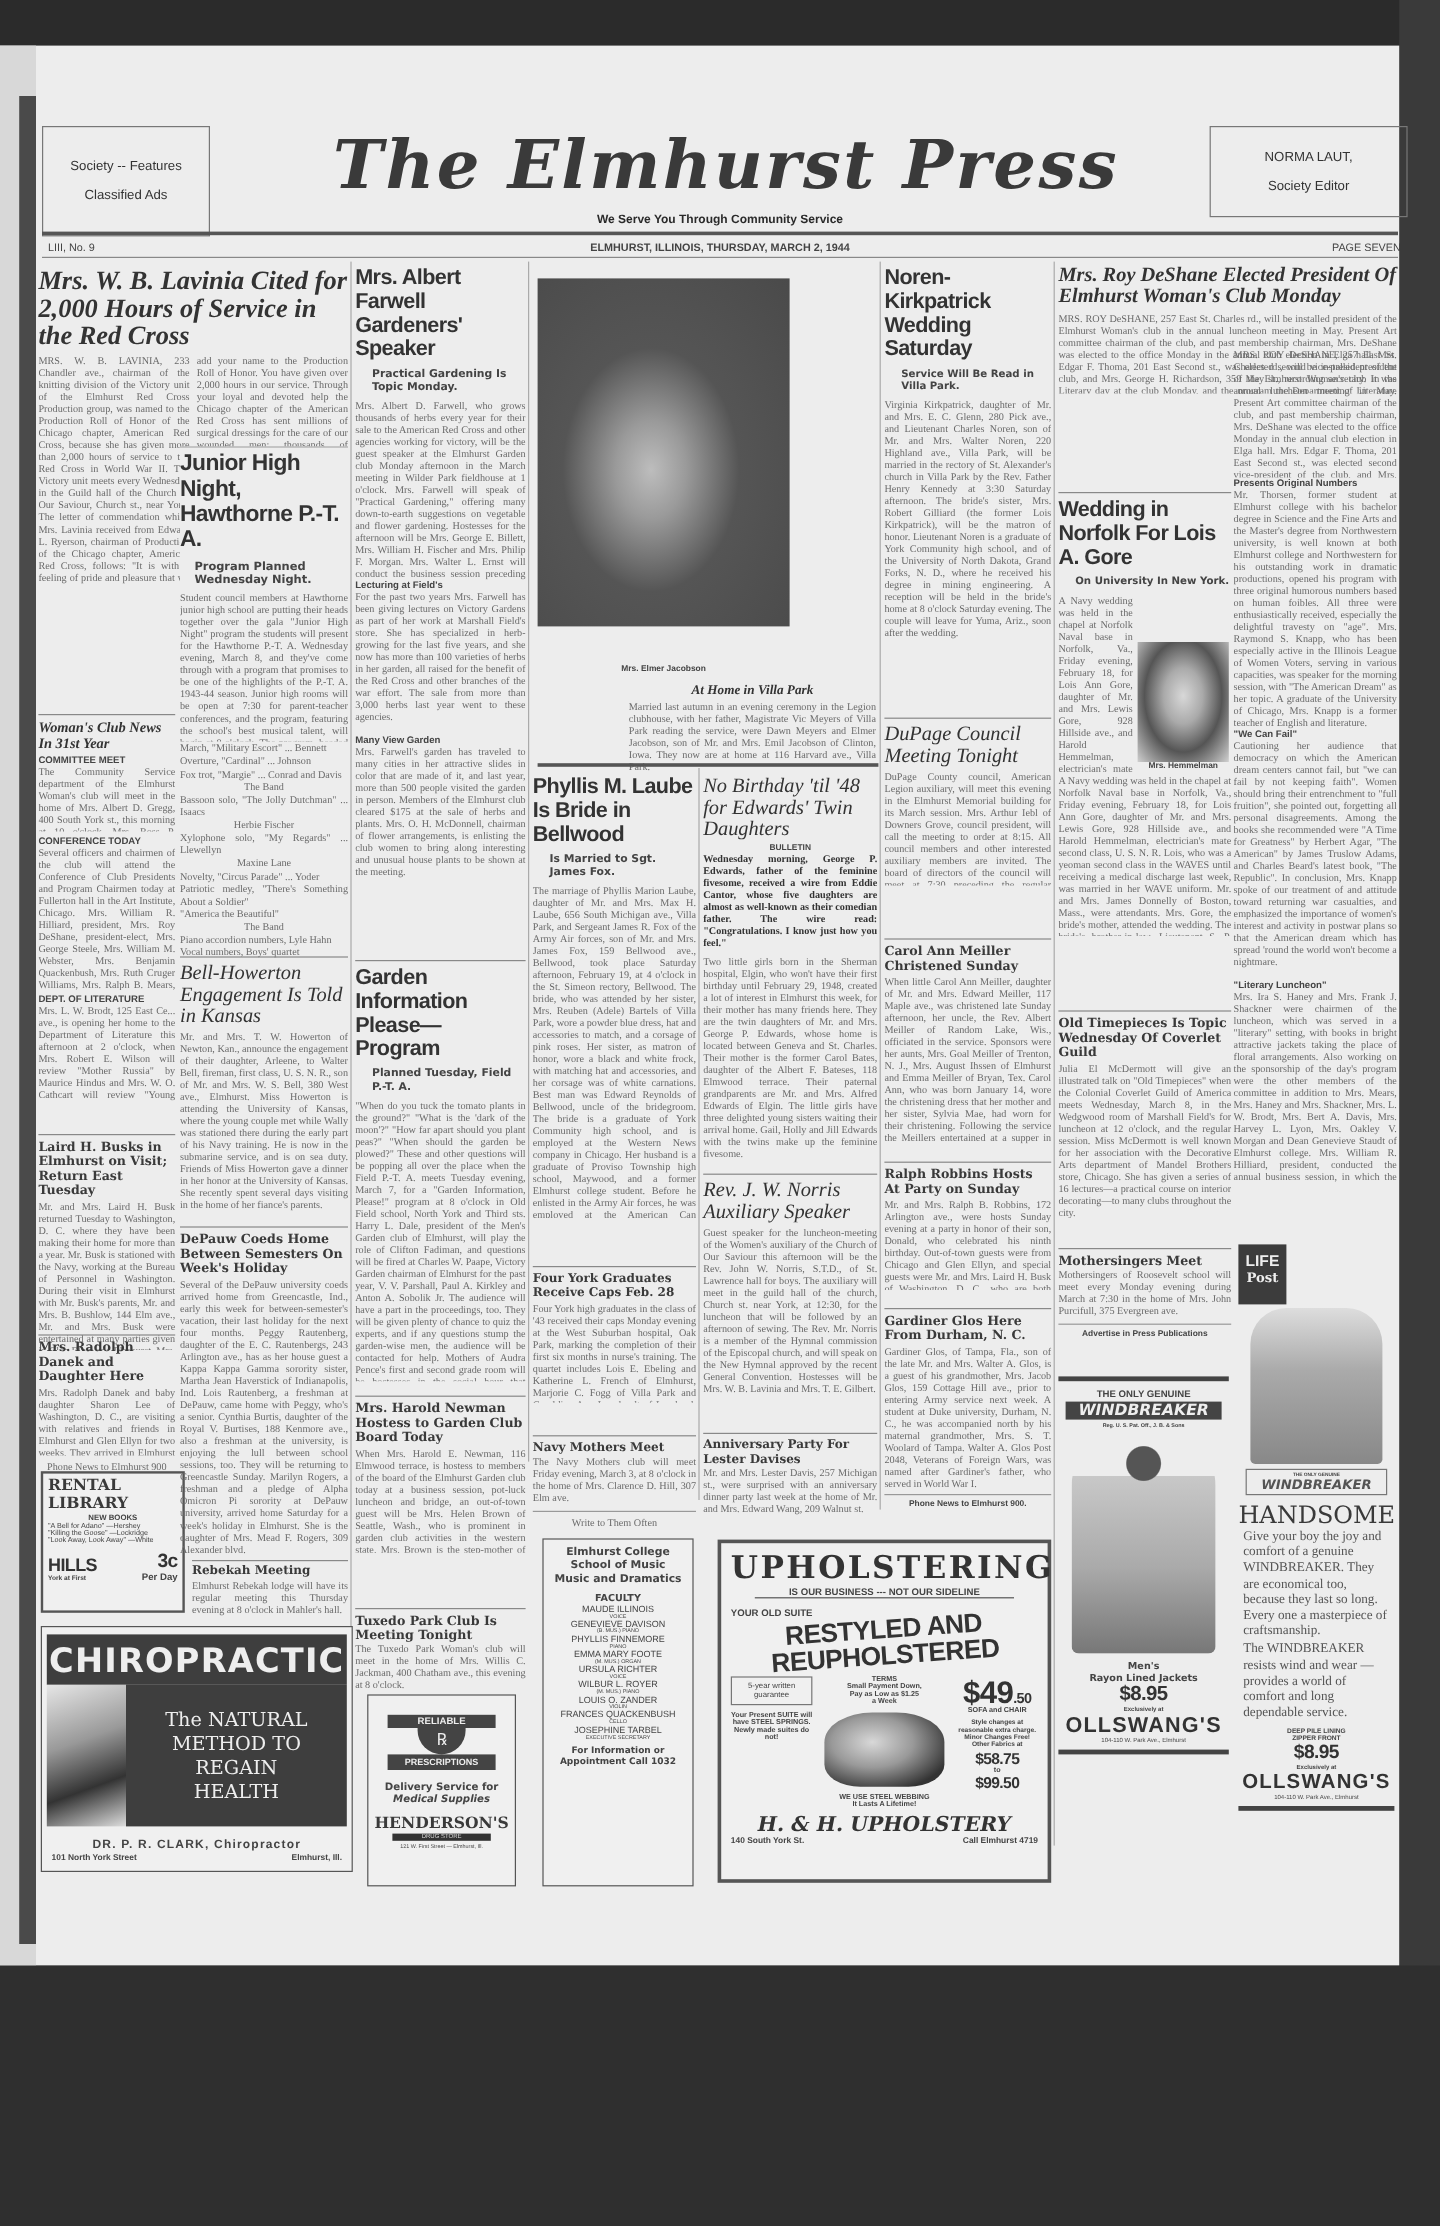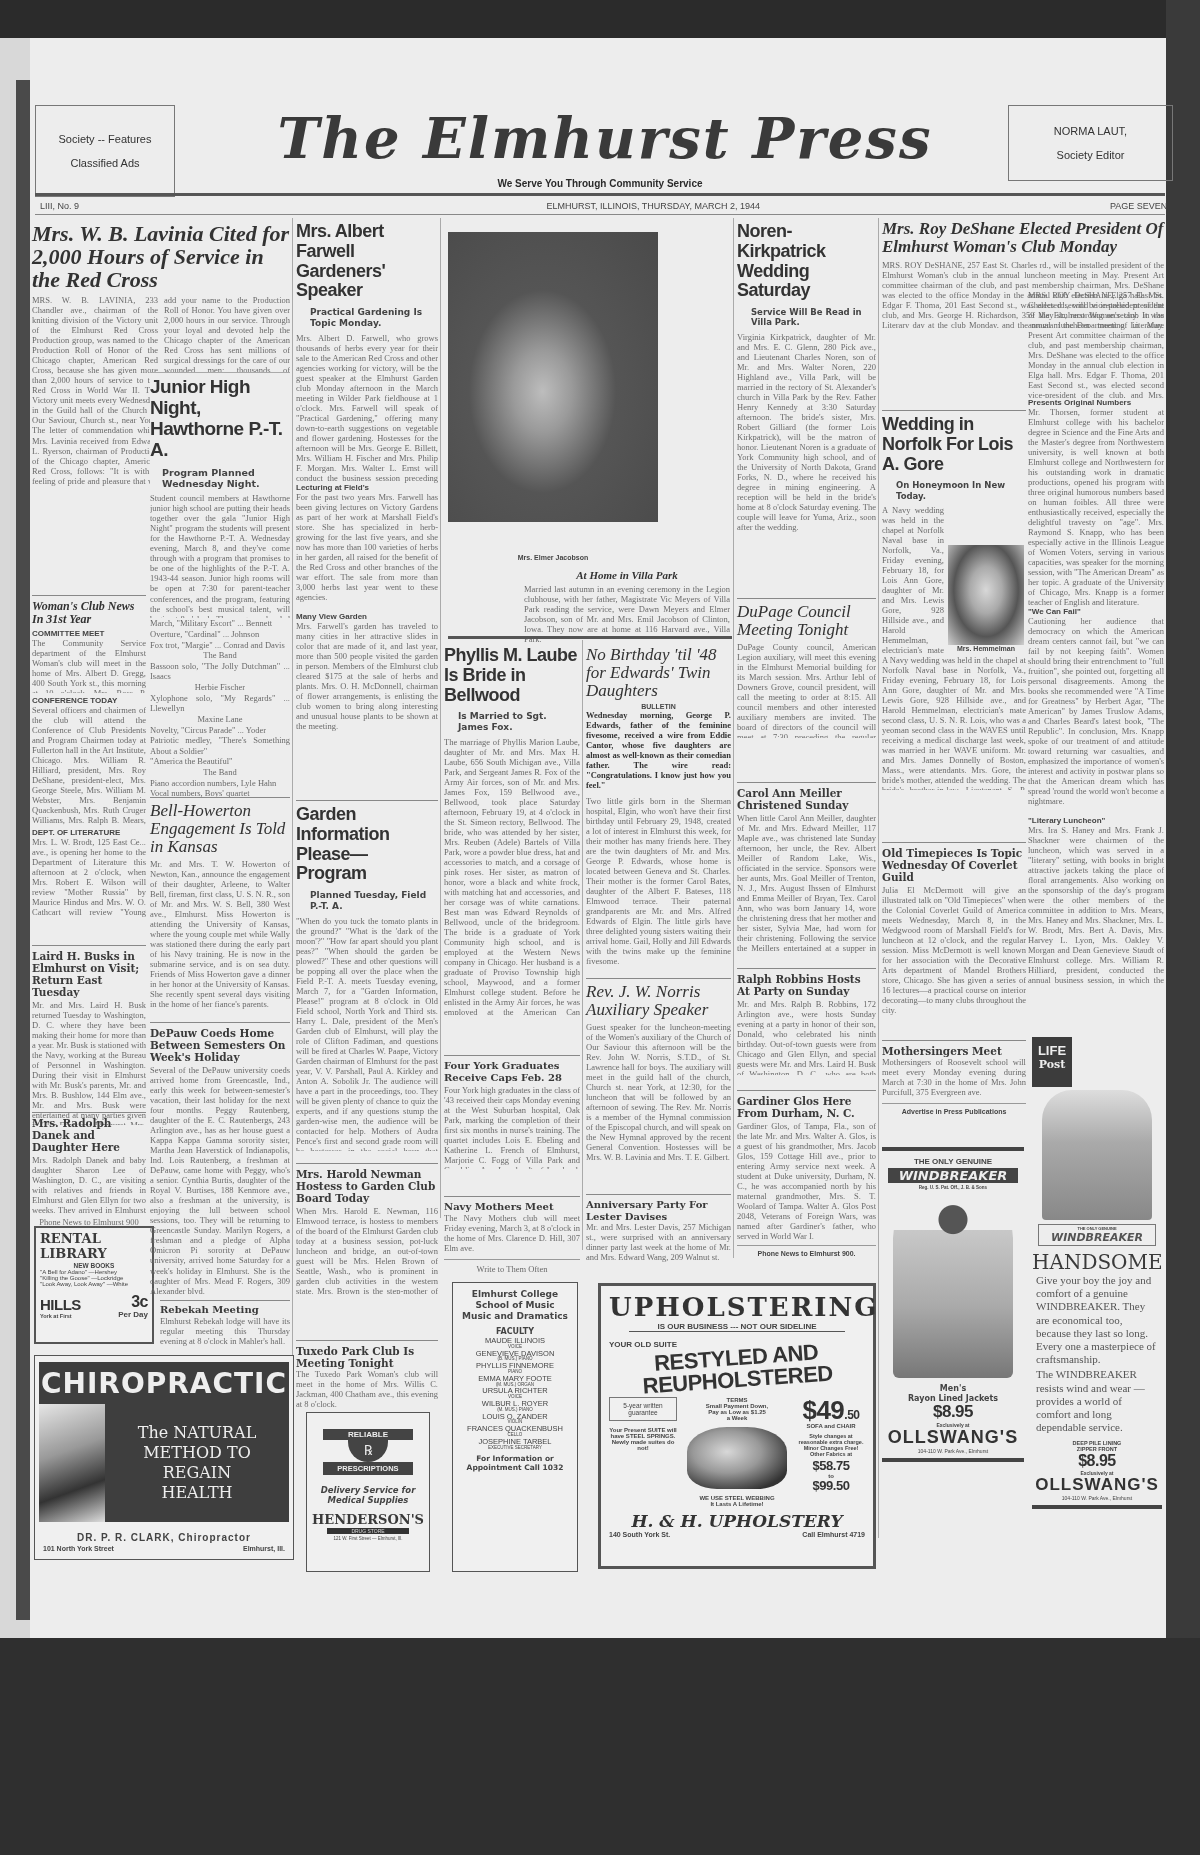--- a/index.html
+++ b/index.html
@@ -51,21 +51,21 @@
   <div>Classified Ads</div>
 </div>
 <div class="abs masthead" style="left:245px;top:105px;width:720px;text-align:center;">The Elmhurst Press</div>
 <div class="abs motto" style="left:420px;top:178px;width:360px;text-align:center;">We Serve You Through Community Service</div>
 <div class="abs box ear" style="left:1008px;top:105px;width:165px;height:76px;">
   <div>NORMA LAUT,</div>
   <div>Society Editor</div>
 </div>
 <div class="rule" style="left:35px;top:193px;width:1130px;height:3px;"></div>
 <div class="abs dateline" style="left:40px;top:201px;">LIII, No. 9</div>
-<div class="abs dateline" style="left:440px;top:201px;width:320px;text-align:right;">ELMHURST, ILLINOIS, THURSDAY, MARCH 2, 1944</div>
+<div class="abs dateline" style="left:440px;top:201px;width:320px;text-align:center;font-weight:bold;">ELMHURST, ILLINOIS, THURSDAY, MARCH 2, 1944</div>
 <div class="abs dateline" style="left:1110px;top:201px;">PAGE SEVEN</div>
 <div class="rule" style="left:35px;top:214px;width:1130px;height:1px;background:#888;"></div>
 
 <div class="vrule" style="left:292px;top:218px;height:1290px;"></div>
 <div class="vrule" style="left:440px;top:218px;height:1000px;"></div>
 <div class="vrule" style="left:582px;top:640px;height:610px;"></div>
 <div class="vrule" style="left:733px;top:218px;height:1040px;"></div>
 <div class="vrule" style="left:878px;top:218px;height:1320px;"></div>
 
 <div class="abs" style="left:32px;top:222px;width:258px;">
@@ -185,21 +185,21 @@
 </div>
 <div class="abs" style="left:296px;top:1340px;width:142px;border-top:1px solid #888;padding-top:4px;">
   <div class="hl-slab" style="font-size:10.5px;">Tuxedo Park Club Is Meeting Tonight</div>
   <div class="body">The Tuxedo Park Woman's club will meet in the home of Mrs. Willis C. Jackman, 400 Chatham ave., this evening at 8 o'clock.</div>
 </div>
 
 <div class="abs ad" style="left:306px;top:1412px;width:124px;height:160px;border-width:1px;padding:6px 4px;text-align:center;">
   <div style="background:#444;color:#eee;font-family:'Liberation Sans',sans-serif;font-weight:bold;font-size:8px;padding:1px;margin:10px 12px 0;">RELIABLE</div>
   <div style="background:#444;color:#eee;width:40px;height:22px;margin:0 auto;border-radius:0 0 20px 20px;font-size:14px;line-height:22px;">℞</div>
   <div style="background:#444;color:#eee;font-family:'Liberation Sans',sans-serif;font-weight:bold;font-size:7.5px;padding:2px;margin:0 12px;">PRESCRIPTIONS</div>
-  <div class="deck" style="font-size:8.5px;font-style:italic;margin-top:10px;text-align:center;">Delivery Service for</div>
+  <div class="deck" style="font-size:8.5px;margin-top:10px;text-align:center;">Delivery Service for</div>
   <div class="deck" style="font-size:8.5px;font-style:italic;">Medical Supplies</div>
   <div class="hl-slab" style="font-size:13px;margin-top:8px;">HENDERSON'S</div>
   <div style="background:#333;color:#ddd;font-size:5px;font-family:'Liberation Sans',sans-serif;margin:0 16px;">DRUG STORE</div>
   <div class="caption" style="font-size:4.5px;margin-top:2px;font-weight:normal;">121 W. First Street — Elmhurst, Ill.</div>
 </div>
 
 <div class="abs photo-bride" style="left:448px;top:232px;width:210px;height:290px;"></div>
 <div class="abs caption" style="left:448px;top:554px;width:210px;">Mrs. Elmer Jacobson</div>
 <div class="abs" style="left:524px;top:570px;width:206px;">
   <div class="hl-ital" style="font-size:11px;text-align:center;">At Home in Villa Park</div>
@@ -335,21 +335,21 @@
   <div class="sub">Presents Original Numbers</div>
   <div class="body" style="height:200px;overflow:hidden;">Mr. Thorsen, former student at Elmhurst college with his bachelor degree in Science and the Fine Arts and the Master's degree from Northwestern university, is well known at both Elmhurst college and Northwestern for his outstanding work in dramatic productions, opened his program with three original humorous numbers based on human foibles. All three were enthusiastically received, especially the delightful travesty on "age". Mrs. Raymond S. Knapp, who has been especially active in the Illinois League of Women Voters, serving in various capacities, was speaker for the morning session, with "The American Dream" as her topic. A graduate of the University of Chicago, Mrs. Knapp is a former teacher of English and literature.</div>
   <div class="sub">"We Can Fail"</div>
   <div class="body" style="height:200px;overflow:hidden;">Cautioning her audience that democracy on which the American dream centers cannot fail, but "we can fail by not keeping faith". Women should bring their entrenchment to "full fruition", she pointed out, forgetting all personal disagreements. Among the books she recommended were "A Time for Greatness" by Herbert Agar, "The American" by James Truslow Adams, and Charles Beard's latest book, "The Republic". In conclusion, Mrs. Knapp spoke of our treatment of and attitude toward returning war casualties, and emphasized the importance of women's interest and activity in postwar plans so that the American dream which has spread 'round the world won't become a nightmare.</div>
   <div class="sub">"Literary Luncheon"</div>
   <div class="body" style="height:160px;overflow:hidden;">Mrs. Ira S. Haney and Mrs. Frank J. Shackner were chairmen of the luncheon, which was served in a "literary" setting, with books in bright attractive jackets taking the place of floral arrangements. Also working on the sponsorship of the day's program were the other members of the committee in addition to Mrs. Mears, Mrs. Haney and Mrs. Shackner, Mrs. L. W. Brodt, Mrs. Bert A. Davis, Mrs. Harvey L. Lyon, Mrs. Oakley V. Morgan and Dean Genevieve Staudt of Elmhurst college. Mrs. William R. Hilliard, president, conducted the annual business session, in which the three officers were elected for the two-year term.</div>
 </div>
 
 <div class="abs" style="left:882px;top:410px;width:144px;border-top:1px solid #888;padding-top:4px;">
   <div class="hl-cond" style="font-size:18px;">Wedding in Norfolk For Lois A. Gore</div>
-  <div class="deck" style="font-size:8.5px;margin:6px 0 4px 14px;">On Honeymoon In New Today.</div>
+  <div class="deck" style="font-size:8.5px;margin:6px 0 4px 14px;">On University In New York.</div>
   <div style="display:flex;gap:4px;">
     <div class="body" style="width:62px;height:150px;overflow:hidden;">A Navy wedding was held in the chapel at Norfolk Naval base in Norfolk, Va., Friday evening, February 18, for Lois Ann Gore, daughter of Mr. and Mrs. Lewis Gore, 928 Hillside ave., and Harold Hemmelman, electrician's mate second class, U. S. N. R. Lois, who was a yeoman second class in the WAVES until receiving a medical discharge last week, was married in her WAVE uniform. Mr. and Mrs. James Donnelly of Boston, Mass., were attendants. Mrs. Gore, the bride's mother, attended the wedding. The bride's brother-in-law, Lieutenant S. P. Durrance, sang Schubert's "Ave Maria" and the organist was Robert Mitchell, a well-known choir director and composer. A wedding supper was held at the Thomas Nelson hotel in Norfolk following the service. The couple are honeymooning in New York City while the bridegroom awaits further orders. Lois will make her home in Elmhurst with her parents while he is on overseas duty.</div>
     <div style="width:76px;">
       <div class="photo-groom" style="height:100px;margin-top:40px;"></div>
       <div class="caption">Mrs. Hemmelman</div>
     </div>
   </div>
   <div class="body" style="height:135px;overflow:hidden;">A Navy wedding was held in the chapel at Norfolk Naval base in Norfolk, Va., Friday evening, February 18, for Lois Ann Gore, daughter of Mr. and Mrs. Lewis Gore, 928 Hillside ave., and Harold Hemmelman, electrician's mate second class, U. S. N. R. Lois, who was a yeoman second class in the WAVES until receiving a medical discharge last week, was married in her WAVE uniform. Mr. and Mrs. James Donnelly of Boston, Mass., were attendants. Mrs. Gore, the bride's mother, attended the wedding. The bride's brother-in-law, Lieutenant S. P. Durrance, sang Schubert's "Ave Maria" and the organist was Robert Mitchell, a well-known choir director and composer. A wedding supper was held at the Thomas Nelson hotel in Norfolk following the service. The couple are honeymooning in New York City while the bridegroom awaits further orders. Lois will make her home in Elmhurst with her parents while he is on overseas duty.</div>
 </div>
 

